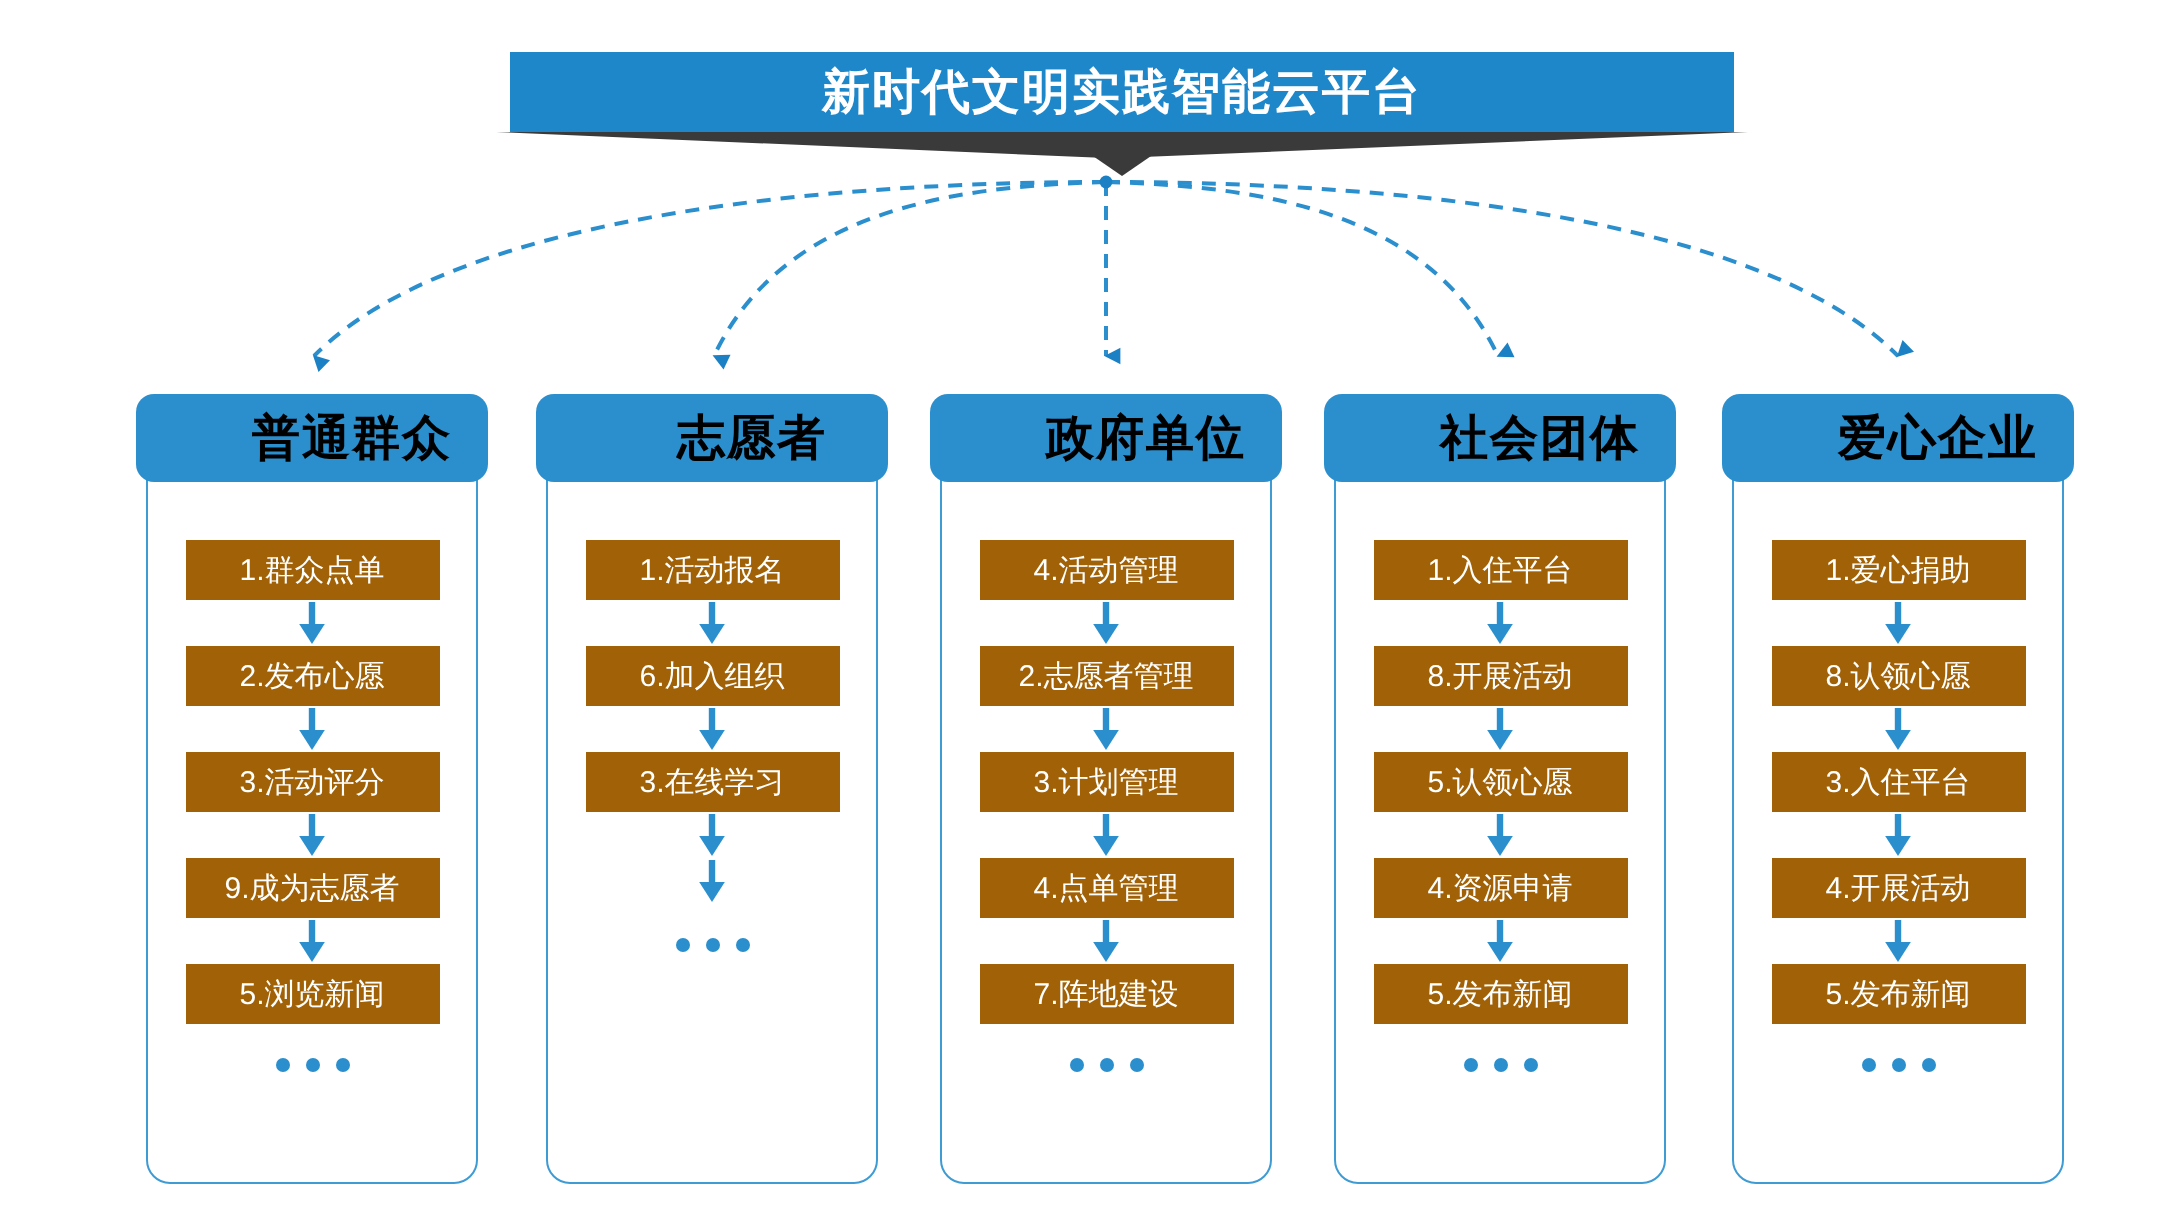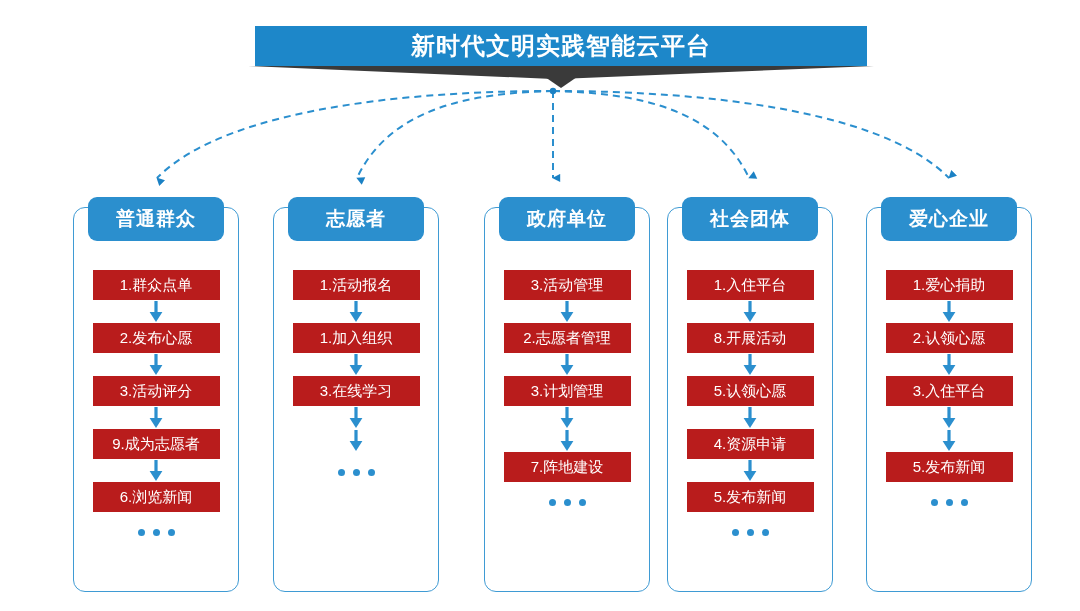--- a/index.html
+++ b/index.html
@@ -41,31 +41,31 @@
   }
   .col-head{
     position:absolute;
     top:-11px;
     left:50%;
     transform:translateX(-50%);
     width:136px;height:44px;
     background:#2b8fce;
     border-radius:9px;
     display:flex;align-items:center;justify-content:center;
-    color:#ffffff;
-    font-size:19px;font-weight:bold;letter-spacing:1px;
+    color:#000000;
+    font-size:24px;font-weight:bold;letter-spacing:1px;padding-left:40px;
   }
   .col-body{
     position:absolute;
     top:62px;left:0;width:100%;
     display:flex;flex-direction:column;align-items:center;
   }
   .item{
     width:127px;height:30px;
-    background:#b91c1c;
+    background:#a16207;
     color:#ffffff;
     font-size:15px;
     display:flex;align-items:center;justify-content:center;
     white-space:nowrap;
   }
   .conn{
     width:16px;height:23px;
     display:block;
   }
   .dots{
@@ -120,75 +120,76 @@
         <div class="item">3.活动评分</div>
         <svg class="conn" viewBox="0 0 16 23">
           <rect x="6.4" y="1" width="3.2" height="13" fill="#2b8fce"></rect>
           <polygon points="1.6,12 14.4,12 8,22" fill="#2b8fce"></polygon>
         </svg>
         <div class="item">9.成为志愿者</div>
         <svg class="conn" viewBox="0 0 16 23">
           <rect x="6.4" y="1" width="3.2" height="13" fill="#2b8fce"></rect>
           <polygon points="1.6,12 14.4,12 8,22" fill="#2b8fce"></polygon>
         </svg>
-        <div class="item">6.浏览新闻</div>
+        <div class="item">5.浏览新闻</div>
         <div class="dots">
           <span class="dot"></span>
           <span class="dot"></span>
           <span class="dot"></span>
         </div>
       </div>
     </div>
   <div class="col" style="left:273px">
       <div class="col-head">志愿者</div>
       <div class="col-body">
         <div class="item">1.活动报名</div>
         <svg class="conn" viewBox="0 0 16 23">
           <rect x="6.4" y="1" width="3.2" height="13" fill="#2b8fce"></rect>
           <polygon points="1.6,12 14.4,12 8,22" fill="#2b8fce"></polygon>
         </svg>
-        <div class="item">1.加入组织</div>
+        <div class="item">6.加入组织</div>
         <svg class="conn" viewBox="0 0 16 23">
           <rect x="6.4" y="1" width="3.2" height="13" fill="#2b8fce"></rect>
           <polygon points="1.6,12 14.4,12 8,22" fill="#2b8fce"></polygon>
         </svg>
         <div class="item">3.在线学习</div>
         <svg class="conn" viewBox="0 0 16 23">
           <rect x="6.4" y="1" width="3.2" height="13" fill="#2b8fce"></rect>
           <polygon points="1.6,12 14.4,12 8,22" fill="#2b8fce"></polygon>
         </svg>
         <svg class="conn" viewBox="0 0 16 23">
           <rect x="6.4" y="1" width="3.2" height="13" fill="#2b8fce"></rect>
           <polygon points="1.6,12 14.4,12 8,22" fill="#2b8fce"></polygon>
         </svg>
         <div class="dots">
           <span class="dot"></span>
           <span class="dot"></span>
           <span class="dot"></span>
         </div>
       </div>
     </div>
-  <div class="col" style="left:484px">
+  <div class="col" style="left:470px">
       <div class="col-head">政府单位</div>
       <div class="col-body">
-        <div class="item">3.活动管理</div>
+        <div class="item">4.活动管理</div>
         <svg class="conn" viewBox="0 0 16 23">
           <rect x="6.4" y="1" width="3.2" height="13" fill="#2b8fce"></rect>
           <polygon points="1.6,12 14.4,12 8,22" fill="#2b8fce"></polygon>
         </svg>
         <div class="item">2.志愿者管理</div>
         <svg class="conn" viewBox="0 0 16 23">
           <rect x="6.4" y="1" width="3.2" height="13" fill="#2b8fce"></rect>
           <polygon points="1.6,12 14.4,12 8,22" fill="#2b8fce"></polygon>
         </svg>
         <div class="item">3.计划管理</div>
         <svg class="conn" viewBox="0 0 16 23">
           <rect x="6.4" y="1" width="3.2" height="13" fill="#2b8fce"></rect>
           <polygon points="1.6,12 14.4,12 8,22" fill="#2b8fce"></polygon>
         </svg>
+        <div class="item">4.点单管理</div>
         <svg class="conn" viewBox="0 0 16 23">
           <rect x="6.4" y="1" width="3.2" height="13" fill="#2b8fce"></rect>
           <polygon points="1.6,12 14.4,12 8,22" fill="#2b8fce"></polygon>
         </svg>
         <div class="item">7.阵地建设</div>
         <div class="dots">
           <span class="dot"></span>
           <span class="dot"></span>
           <span class="dot"></span>
         </div>
@@ -226,30 +227,31 @@
       </div>
     </div>
   <div class="col" style="left:866px">
       <div class="col-head">爱心企业</div>
       <div class="col-body">
         <div class="item">1.爱心捐助</div>
         <svg class="conn" viewBox="0 0 16 23">
           <rect x="6.4" y="1" width="3.2" height="13" fill="#2b8fce"></rect>
           <polygon points="1.6,12 14.4,12 8,22" fill="#2b8fce"></polygon>
         </svg>
-        <div class="item">2.认领心愿</div>
+        <div class="item">8.认领心愿</div>
         <svg class="conn" viewBox="0 0 16 23">
           <rect x="6.4" y="1" width="3.2" height="13" fill="#2b8fce"></rect>
           <polygon points="1.6,12 14.4,12 8,22" fill="#2b8fce"></polygon>
         </svg>
         <div class="item">3.入住平台</div>
         <svg class="conn" viewBox="0 0 16 23">
           <rect x="6.4" y="1" width="3.2" height="13" fill="#2b8fce"></rect>
           <polygon points="1.6,12 14.4,12 8,22" fill="#2b8fce"></polygon>
         </svg>
+        <div class="item">4.开展活动</div>
         <svg class="conn" viewBox="0 0 16 23">
           <rect x="6.4" y="1" width="3.2" height="13" fill="#2b8fce"></rect>
           <polygon points="1.6,12 14.4,12 8,22" fill="#2b8fce"></polygon>
         </svg>
         <div class="item">5.发布新闻</div>
         <div class="dots">
           <span class="dot"></span>
           <span class="dot"></span>
           <span class="dot"></span>
         </div>

